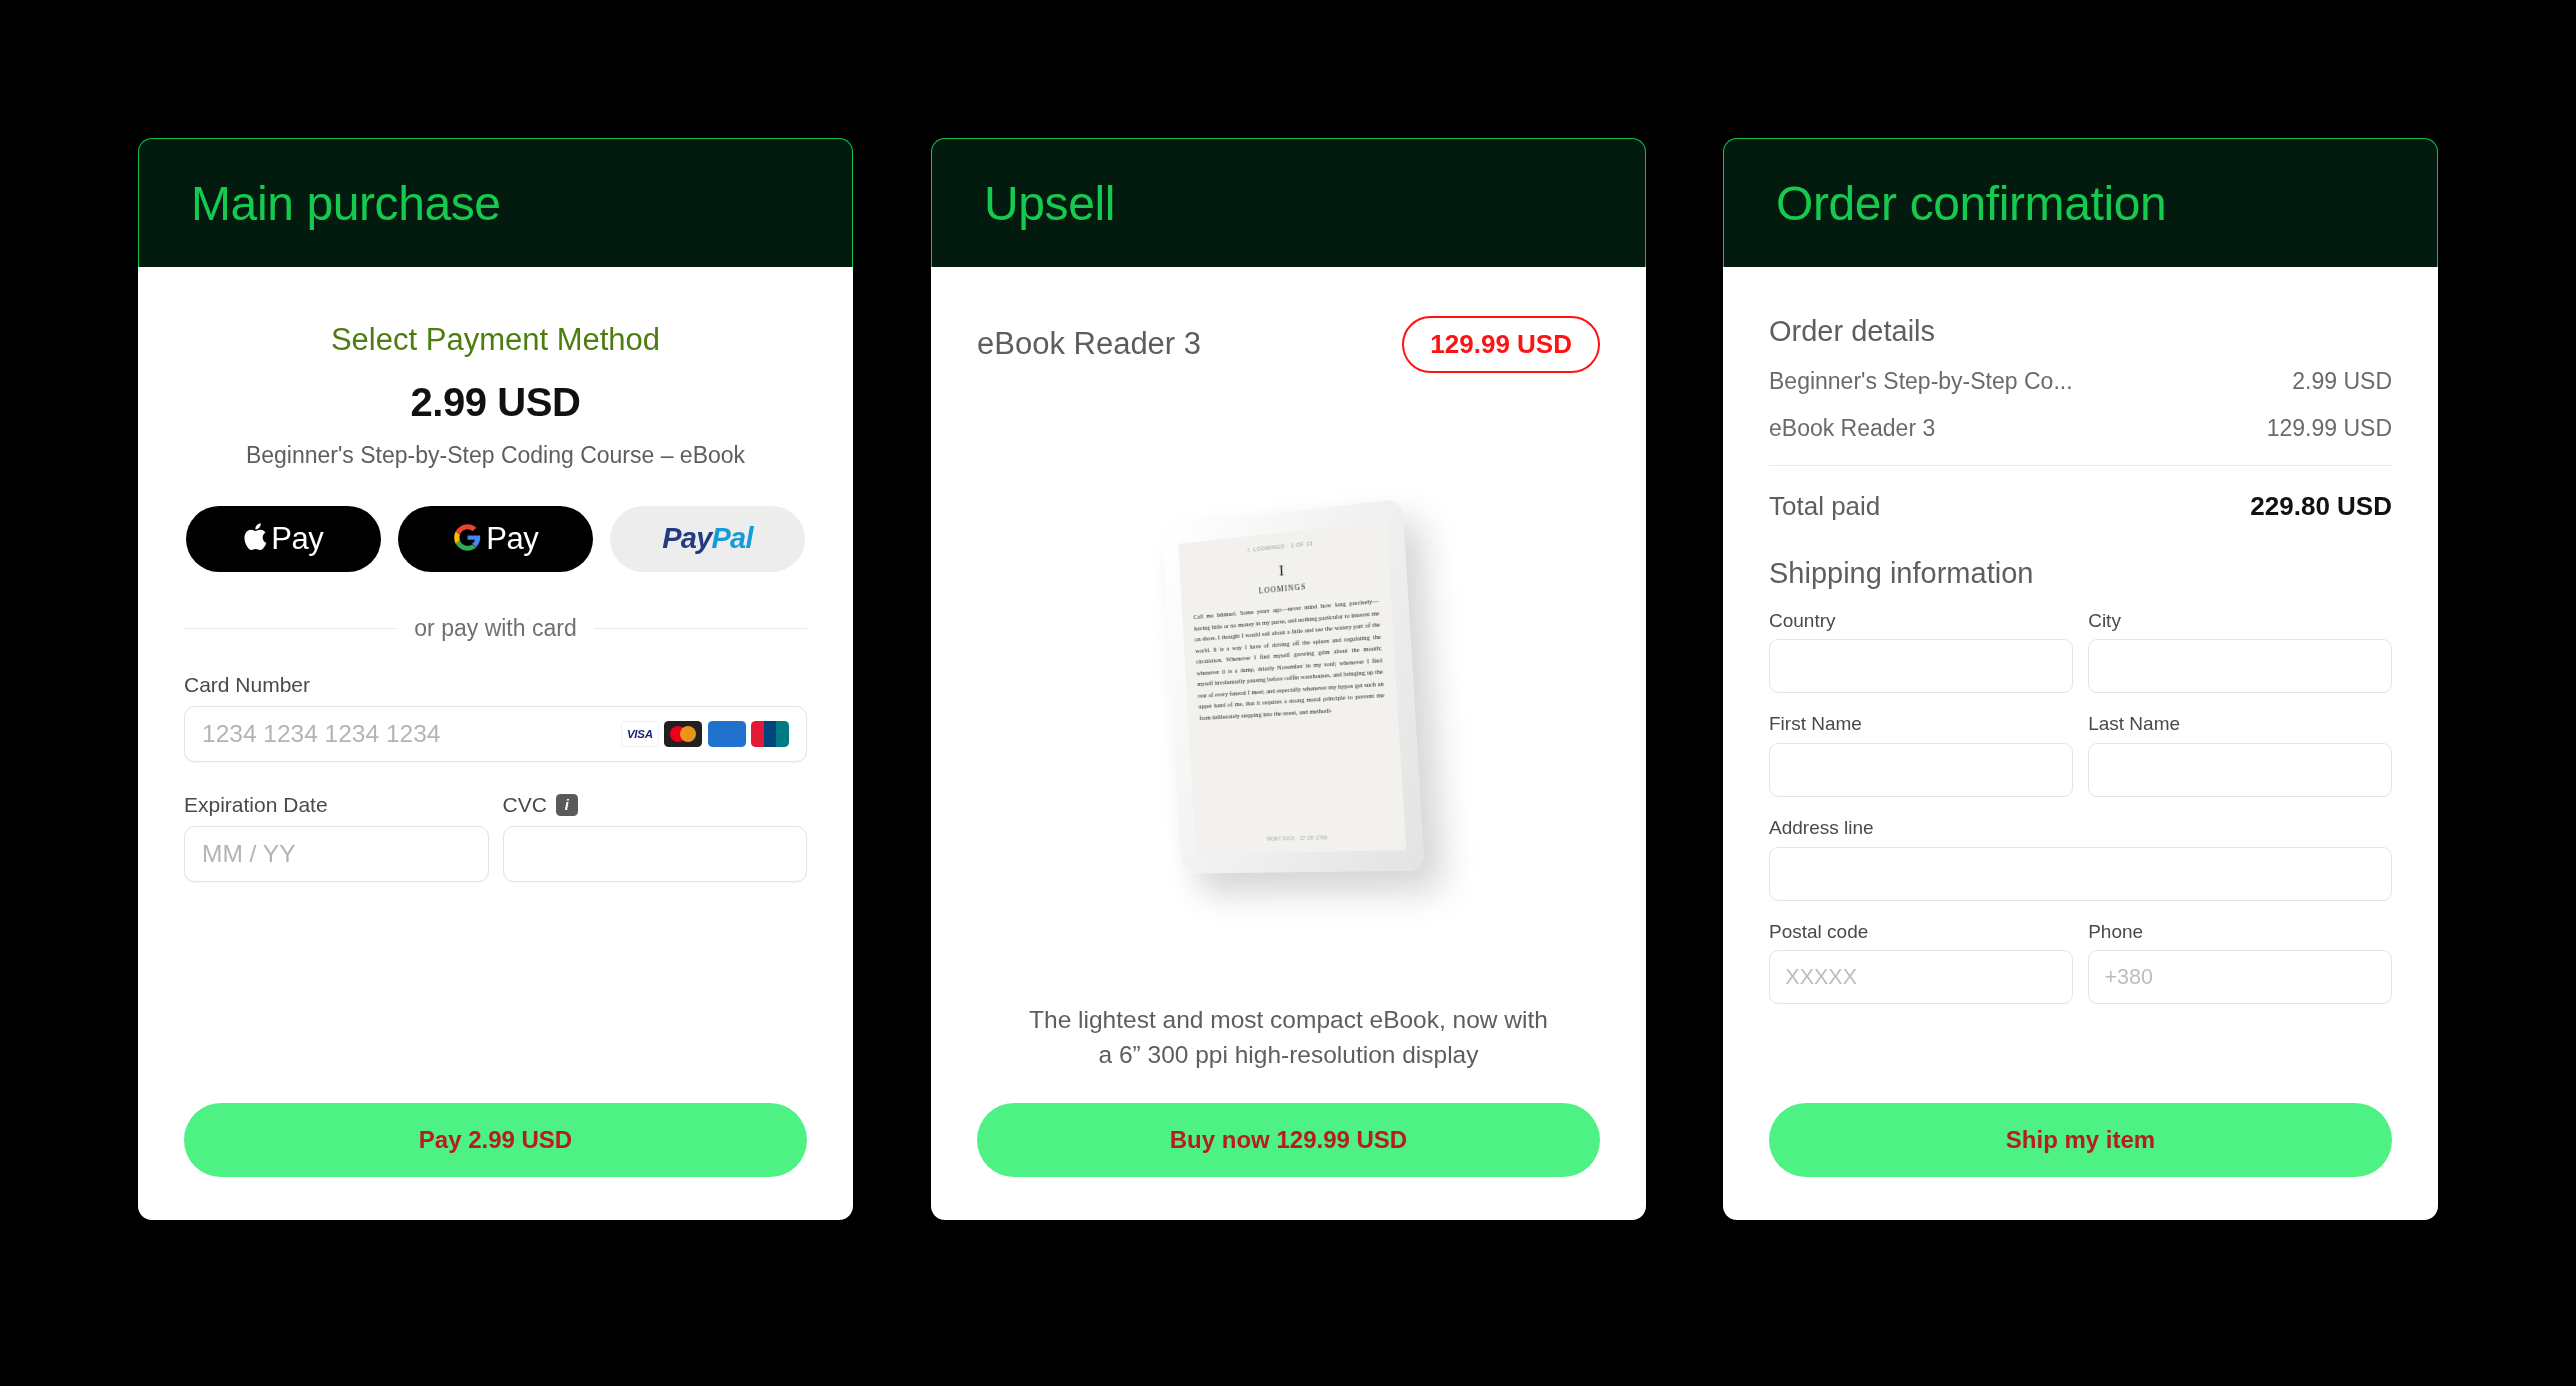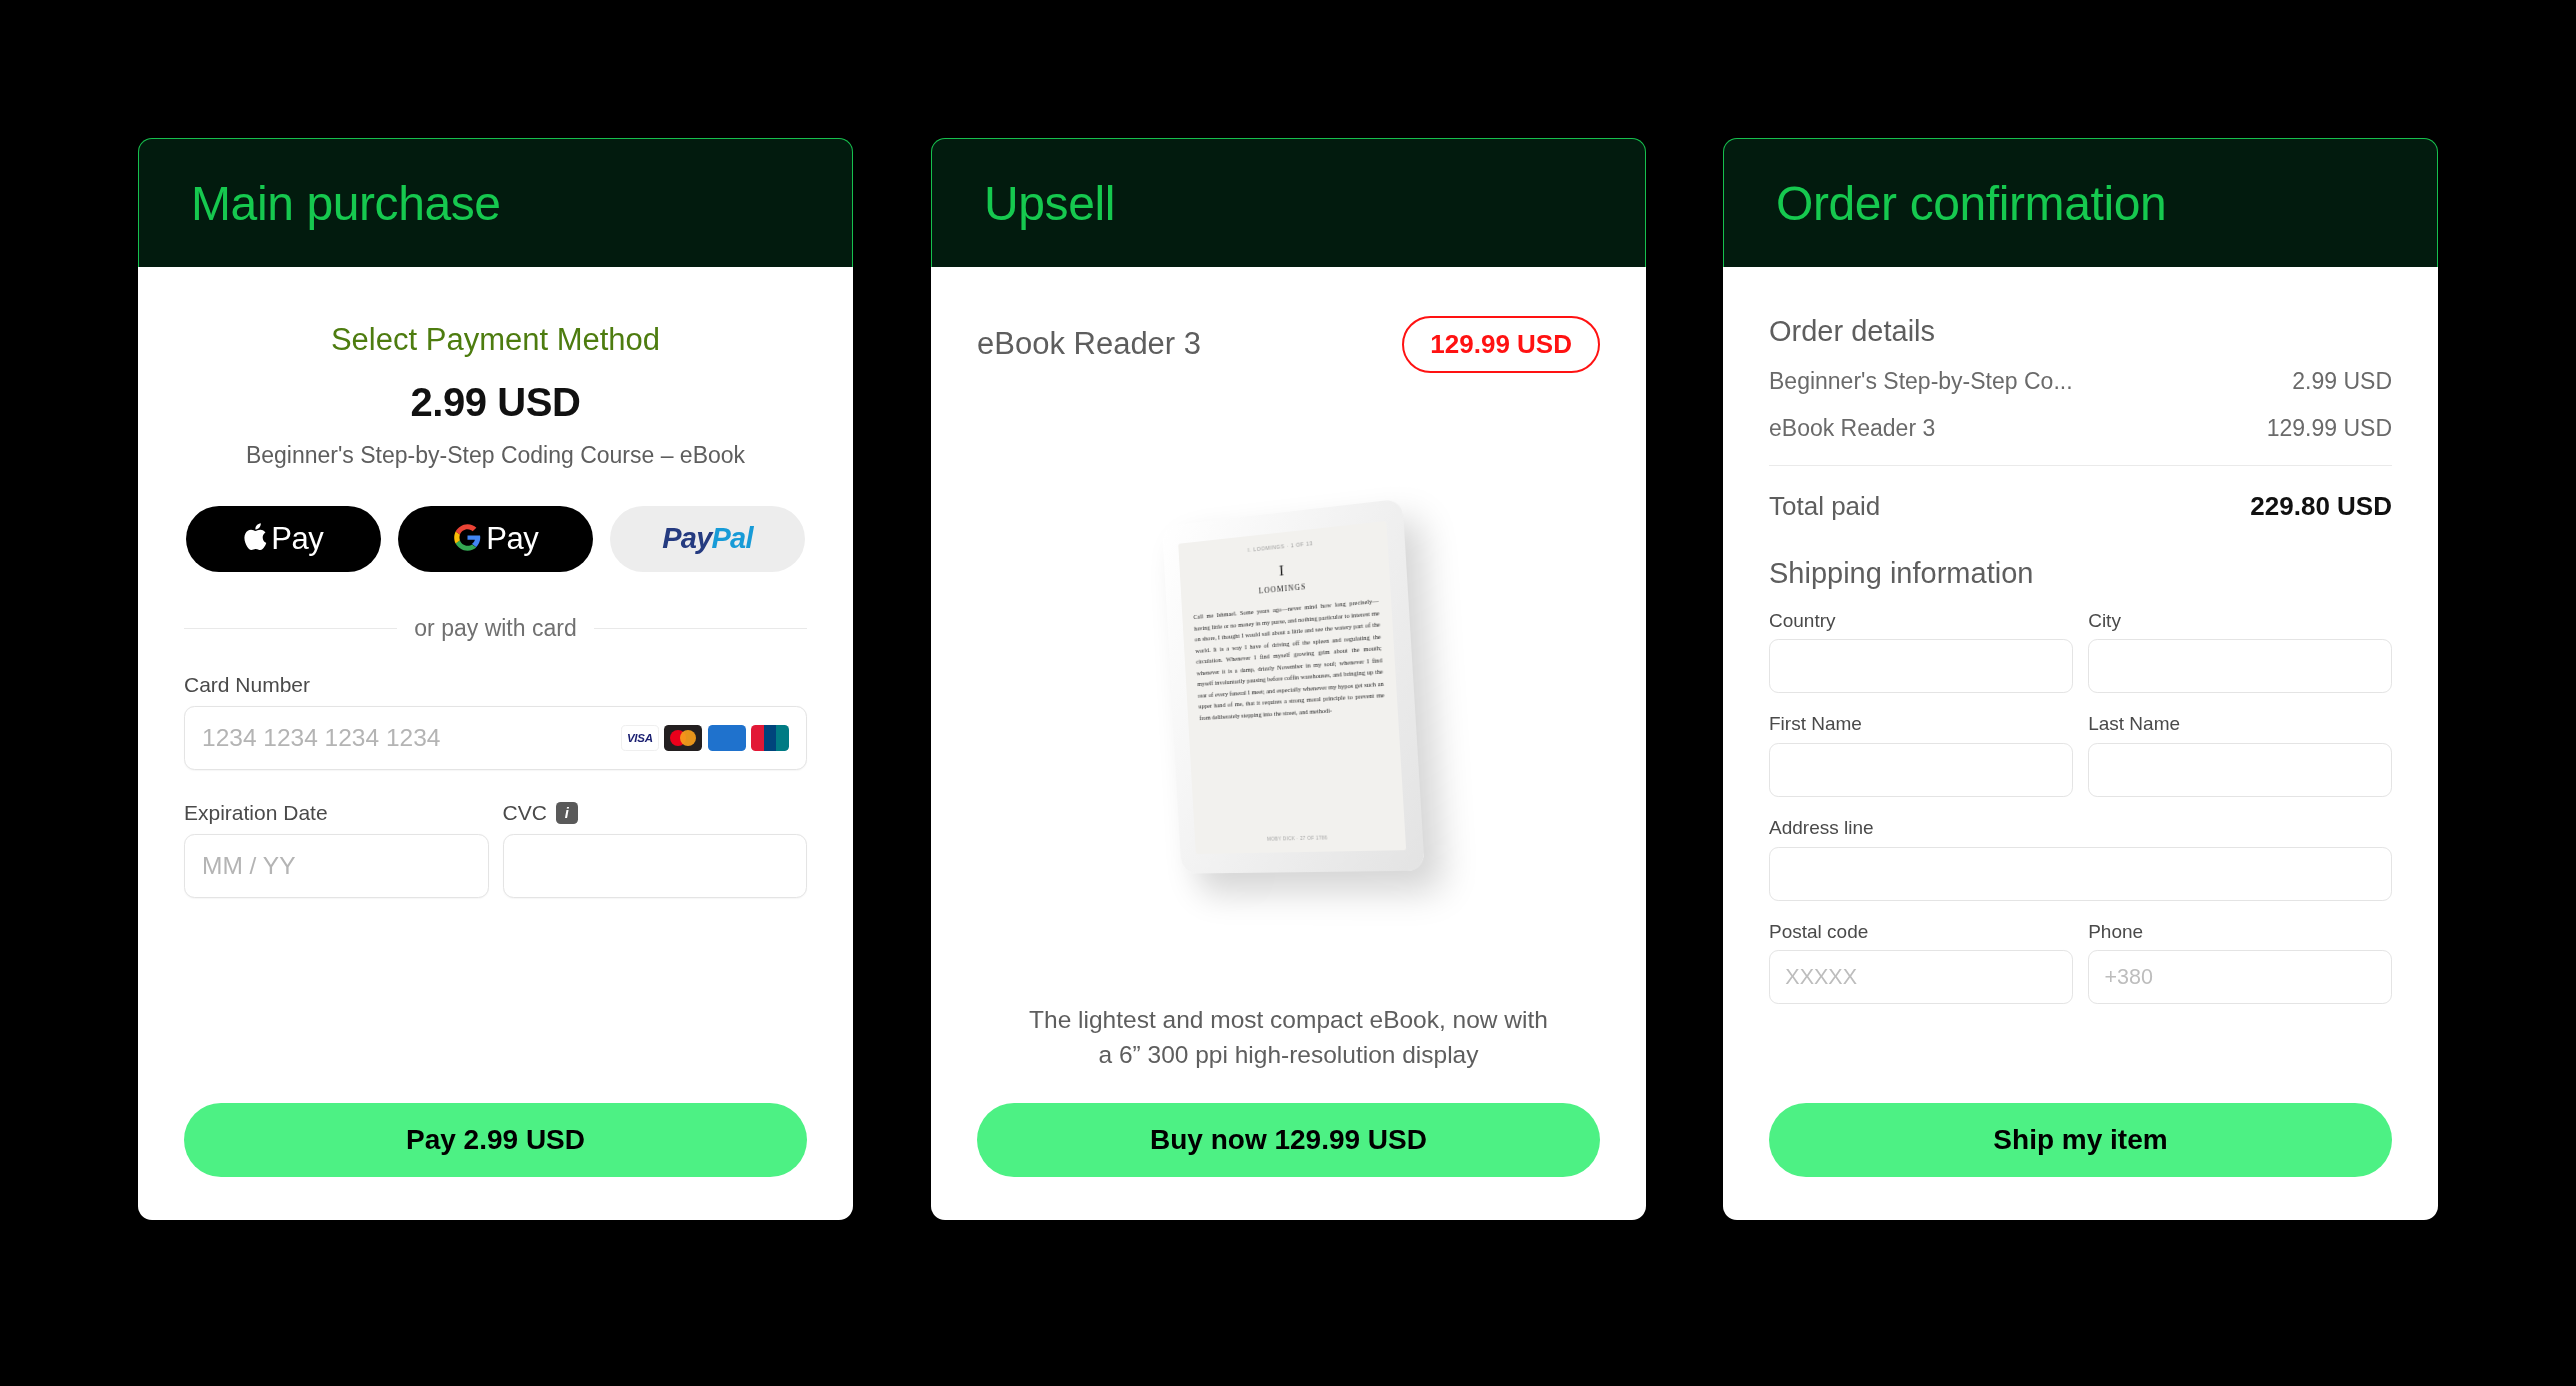--- a/index.html
+++ b/index.html
@@ -119,21 +119,21 @@
   .divider .ln { flex: 1; height: 1.5px; background: #E9E9E9; }
   .divider .lbl { font-size: 23px; color: #707070; white-space: nowrap; }
 
   .field-label {
     font-size: 21px; color: #4A4A4A; margin-bottom: 9.2px;
     display: flex; align-items: center; gap: 9.2px;
   }
   .fl-block { margin-top: 31px; }
 
   .input-box {
-    height: 64px;
+    height: 56px;
     border: 1.5px solid #E4E4E4;
     border-radius: 10.7px;
     background: #FFFFFF;
     display: flex;
     align-items: center;
     padding: 0 17px;
     box-shadow: 0 0.8px 1.5px rgba(0,0,0,0.04);
   }
   .input-ph { font-size: 24.5px; color: #B4B4B4; }
 
@@ -168,22 +168,22 @@
 
   .two-col { display: flex; gap: 14px; }
   .two-col > div { flex: 1; }
 
   .cta {
     margin-top: auto;
     height: 74px;
     border-radius: 38px;
     background: #4DF184;
     border: none;
-    color: #000000;
-    font-size: 28px;
+    color: #b91c1c;
+    font-size: 24px;
     font-weight: 700;
     cursor: pointer;
     width: 100%;
   }
 
   
   .upsell-top {
     display: flex; align-items: center; justify-content: space-between;
     margin-top: 12.3px;
   }

